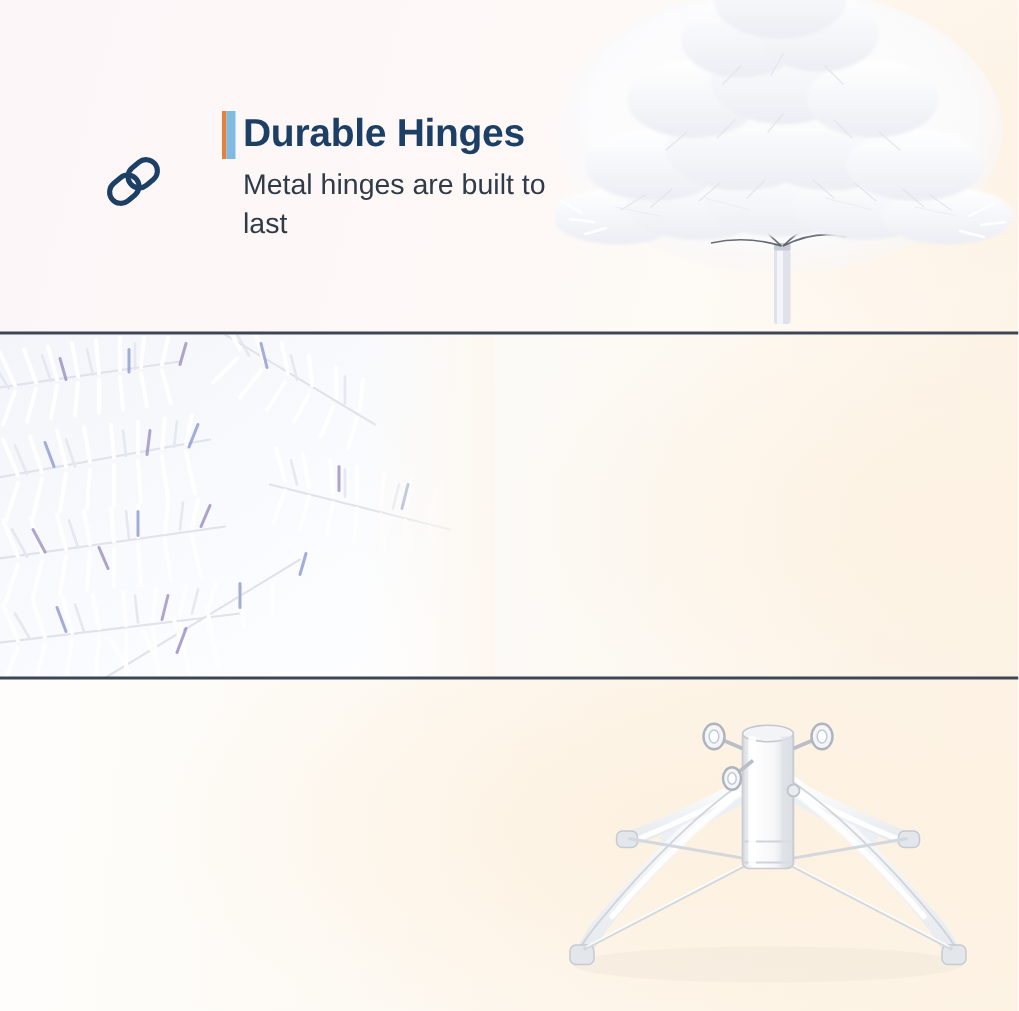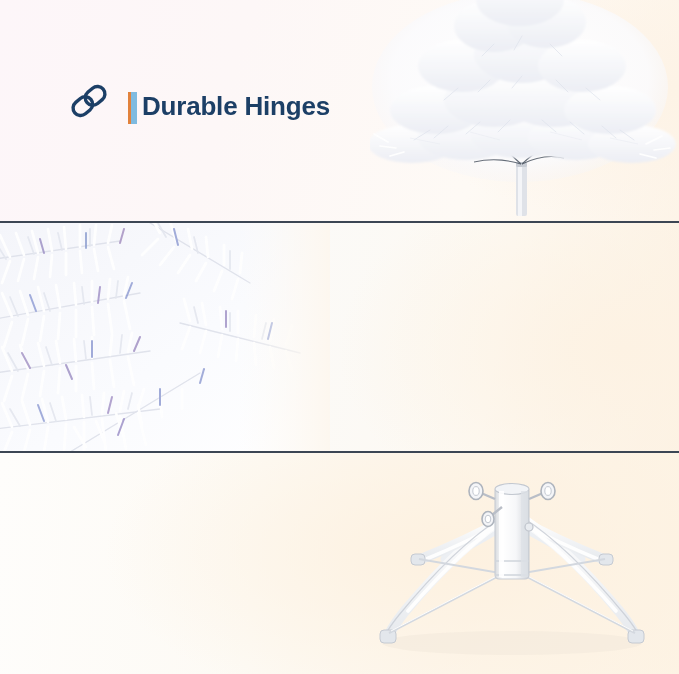--- a/index.html
+++ b/index.html
@@ -66,21 +66,22 @@
 
   
   .text-block {
     position: absolute;
     z-index: 20;
   }
   .tb-1 { left: 66px;  top: 72px;  width: 300px; }
 
   .row {
     display: flex;
-    align-items: flex-end;
+    align-items: center;
+    gap: 20px;
   }
 
   .icon-wrap {
     flex: 0 0 auto;
     width: 46px;
     height: 46px;
     display: flex;
     align-items: center;
     justify-content: center;
   }
@@ -253,20 +254,21 @@
           </svg>
         </div>
         <div class="copy">
           <div class="heading-line">
             <div class="accent-bar">
               <div class="accent-orange"></div>
               <div class="accent-blue"></div>
             </div>
             <div class="heading">Durable Hinges</div>
           </div>
+          <div class="subtext">Metal hinges are built to last</div>
         </div>
       </div>
     </div>
   </div>
 
   <div class="divider divider-1"></div>
 
   <div class="panel panel-2">
     <div class="bg bg-2"></div>
 

